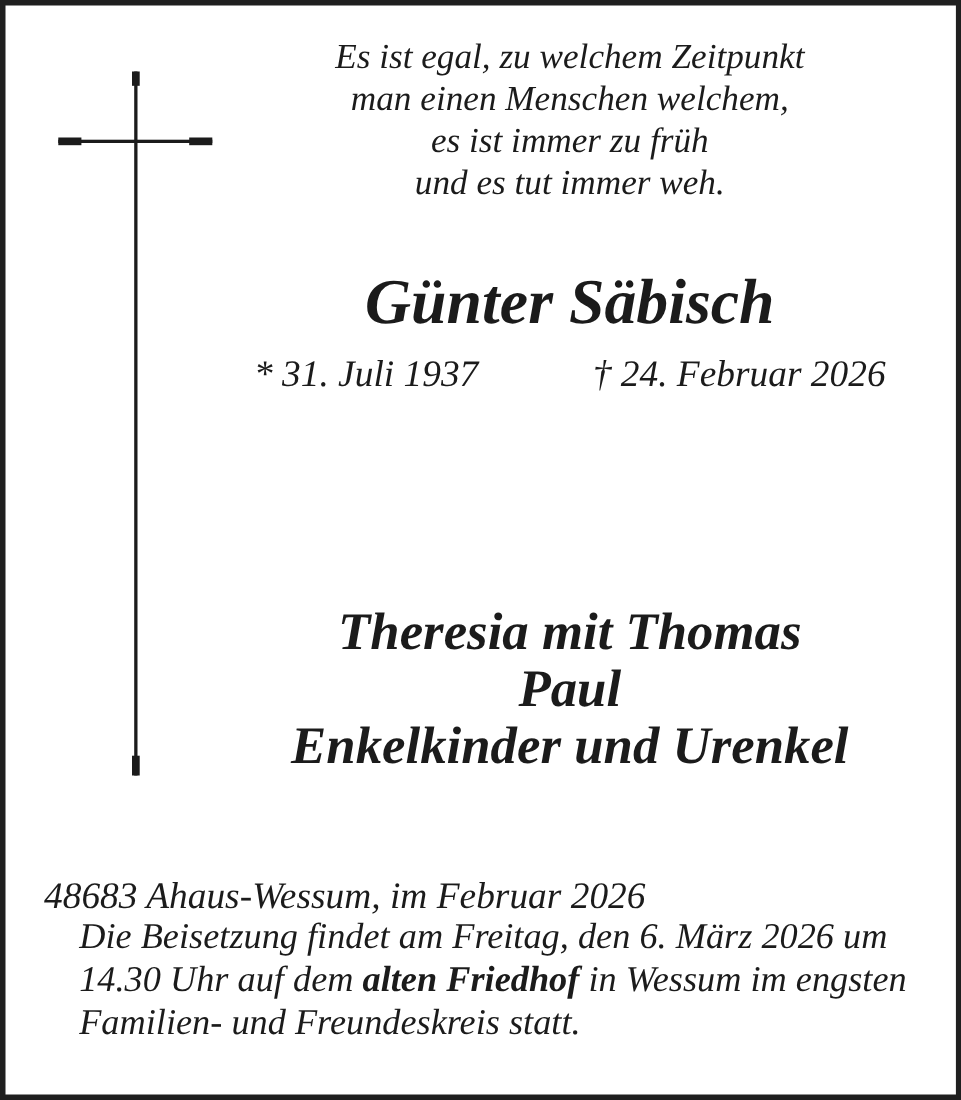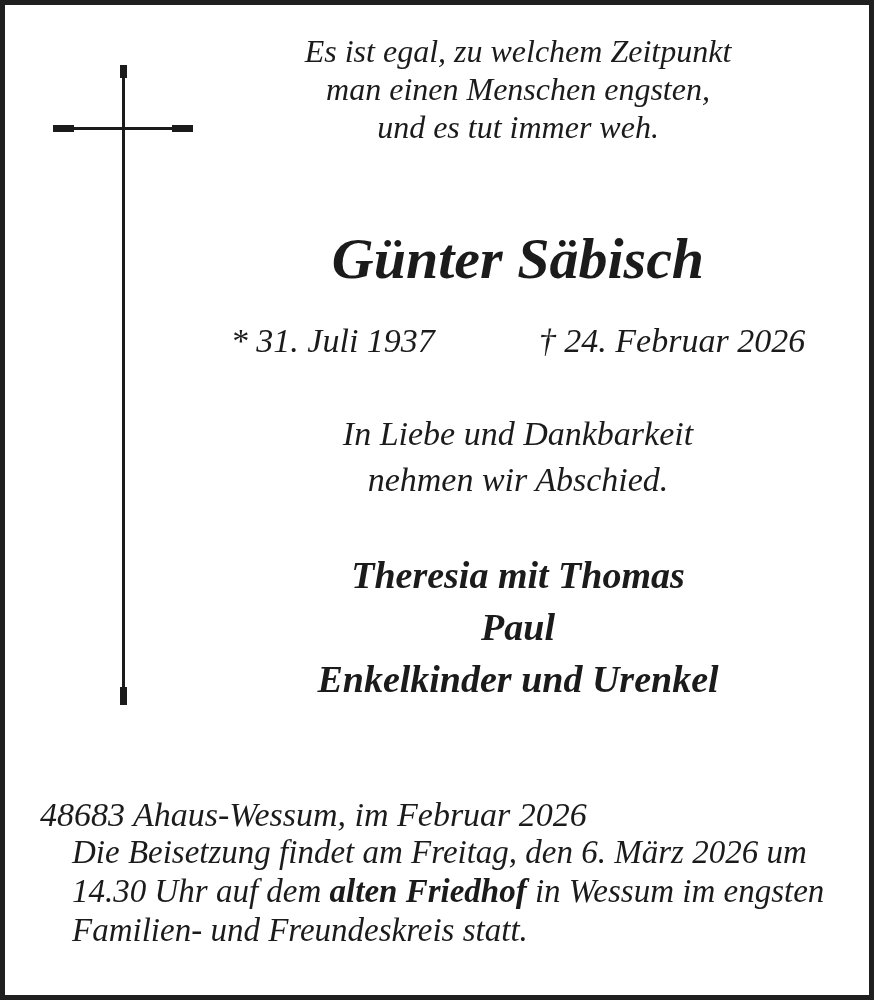--- a/index.html
+++ b/index.html
@@ -24,24 +24,24 @@
   .cross{position:absolute;left:0;top:0;width:220px;height:720px;}
   .cross .stem{position:absolute;left:117px;top:60px;width:3px;height:640px;background:var(--text);}
   .cross .bar{position:absolute;left:48px;top:122px;width:140px;height:3px;background:var(--text);}
   .cross .cap-top{position:absolute;left:115px;top:60px;width:7px;height:13px;background:var(--text);}
   .cross .cap-left{position:absolute;left:48px;top:120px;width:21px;height:7px;background:var(--text);}
   .cross .cap-right{position:absolute;left:167px;top:120px;width:21px;height:7px;background:var(--text);}
   .cross .cap-bottom{position:absolute;left:115px;top:682px;width:7px;height:18px;background:var(--text);}
   
   .centered{position:absolute;left:162px;right:0;text-align:center;}
   .verse{top:27px;font-size:32px;line-height:38px;}
-  .name{top:222px;font-size:58px;line-height:64px;font-weight:700;margin:0;}
+  .name{top:222px;font-size:58px;line-height:64px;font-weight:700;margin:16px;}
   .dates{top:316px;font-size:34px;line-height:40px;display:flex;justify-content:center;gap:104px;}
   .farewell{top:406px;font-size:34px;line-height:46px;}
-  .family{top:544px;font-size:38px;line-height:52px;font-weight:700;}
+  .family{top:544px;font-size:48px;line-height:52px;font-weight:700;}
   
   .leftblock{position:absolute;left:35px;right:15px;text-align:left;}
   .city{top:790px;font-size:34px;line-height:40px;}
   .burial{top:828px;font-size:33px;line-height:39px;margin-left:32px;}
   .burial span, .burial strong{white-space:pre-wrap;}
   .burial strong{font-weight:700;}
 </style>
 </head>
 <body>
 
@@ -51,35 +51,32 @@
     <div class="stem"></div>
     <div class="bar"></div>
     <div class="cap-top"></div>
     <div class="cap-left"></div>
     <div class="cap-right"></div>
     <div class="cap-bottom"></div>
   </div>
 
   <div class="centered verse">
     <div>Es ist egal, zu welchem Zeitpunkt</div>
-    <div>man einen Menschen engsten,</div>
+    <div>man einen Menschen welchem,</div>
+    <div>es ist immer zu früh</div>
     <div>und es tut immer weh.</div>
   </div>
 
   <h1 class="centered name">Günter Säbisch</h1>
 
   <div class="centered dates">
     <span>* 31. Juli 1937</span>
     <span>† 24. Februar 2026</span>
   </div>
 
-  <div class="centered farewell">
-    <div>In Liebe und Dankbarkeit</div>
-    <div>nehmen wir Abschied.</div>
-  </div>
 
   <div class="centered family">
     <div>Theresia mit Thomas</div>
     <div>Paul</div>
     <div>Enkelkinder und Urenkel</div>
   </div>
 
   <div class="leftblock city">48683 Ahaus-Wessum, im Februar 2026</div>
 
   <div class="leftblock burial">

